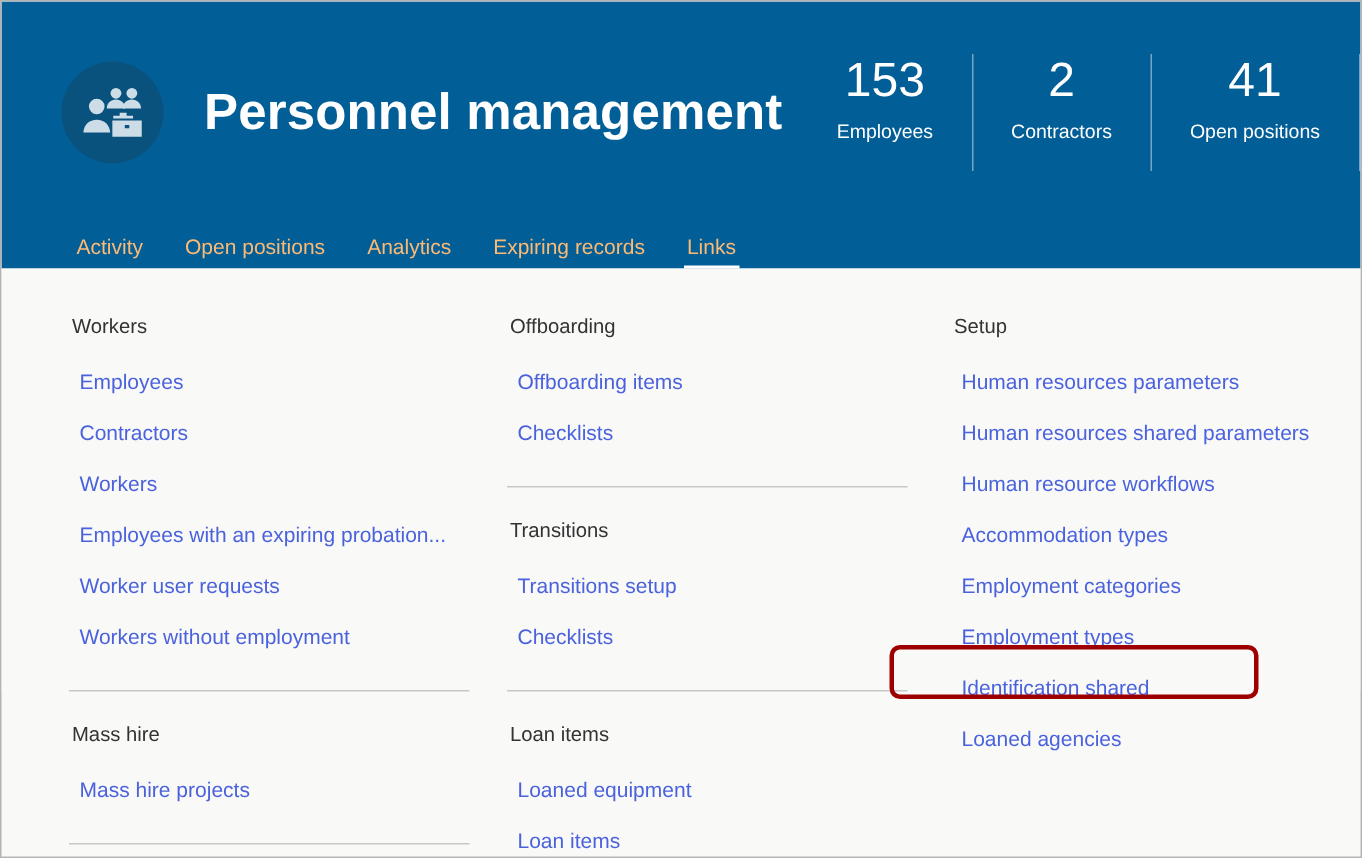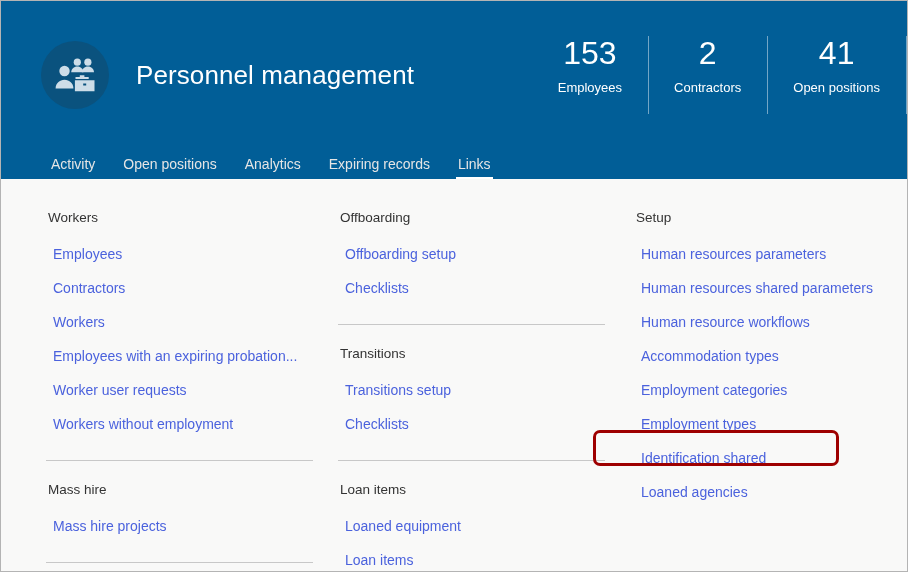--- a/index.html
+++ b/index.html
@@ -45,22 +45,22 @@
     display: flex;
     align-items: center;
     justify-content: center;
     flex: none;
   }
 
   .avatar svg { display: block; }
 
   .page-title {
     color: #ffffff;
-    font-size: 26px;
-    font-weight: 400;
+    font-size: 34px;
+    font-weight: 700;
     letter-spacing: 0.1px;
     margin-left: 27px;
     white-space: nowrap;
   }
 
   .stats {
     margin-left: auto;
     display: flex;
     align-items: stretch;
     height: 84px;
@@ -109,21 +109,21 @@
 
   
   .tabs {
     display: flex;
     align-items: flex-end;
     height: 30px;
     padding-left: 36px;
   }
 
   .tab {
-    color: #e5e5e5;
+    color: #fdba74;
     font-size: 14px;
     padding: 0 14px 6px 14px;
     position: relative;
     cursor: pointer;
     white-space: nowrap;
     line-height: 18px;
   }
 
   .tab.active::after {
     content: "";
@@ -264,21 +264,21 @@
       </div>
 
       <div class="group-divider"></div>
 
     </div>
 
     <div class="column col-2">
 
       <div class="group">
         <div class="group-title">Offboarding</div>
-        <a class="link-item">Offboarding setup</a>
+        <a class="link-item">Offboarding items</a>
         <a class="link-item">Checklists</a>
       </div>
 
       <div class="group-divider"></div>
 
       <div class="group">
         <div class="group-title">Transitions</div>
         <a class="link-item">Transitions setup</a>
         <a class="link-item">Checklists</a>
       </div>

